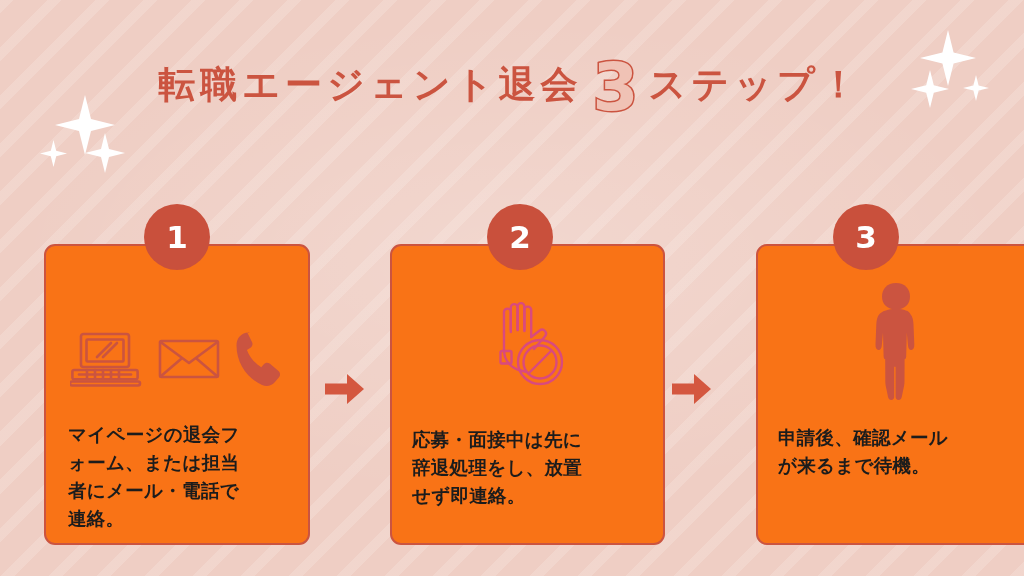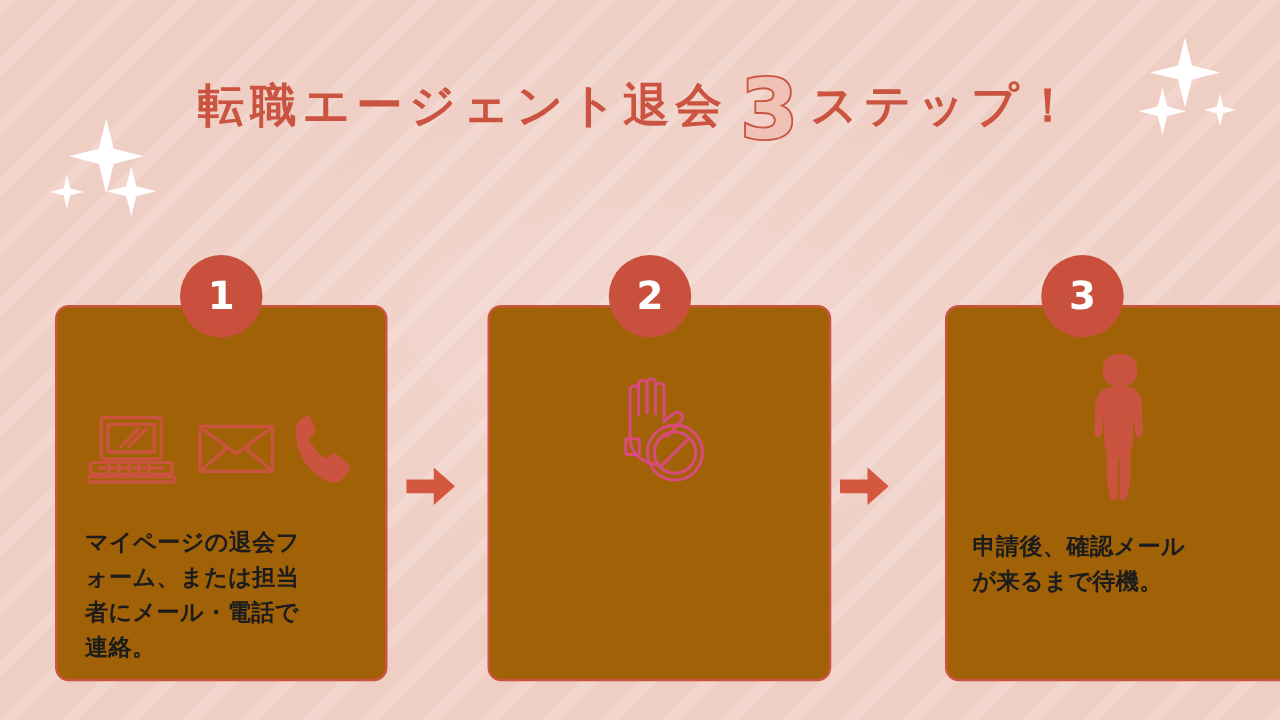--- a/index.html
+++ b/index.html
@@ -84,21 +84,21 @@
     margin: 0 10px;
     position: relative;
     top: 3px;
   }
 
   
   .card {
     position: absolute;
     top: 244px;
     height: 301px;
-    background: #a16207;
+    background: #f97316;
     border: 2px solid #cb5440;
     border-radius: 11px;
     box-sizing: border-box;
     z-index: 3;
   }
   #card-1 { left: 44px;  width: 266px; }
   #card-2 { left: 390px; width: 275px; }
   #card-3 { left: 756px; width: 280px; }
 
   .badge {
@@ -249,20 +249,23 @@
           <path d="M17 33 v18 c0 10 6.5 18 16.5 20.5 l6 1.5"></path>
 
           <rect x="13.5" y="52" width="11" height="12.5" rx="1.6"></rect>
 
           <circle cx="53" cy="63" r="22"></circle>
           <circle cx="53" cy="63" r="16.5"></circle>
           <line x1="41.5" y1="74.5" x2="64.5" y2="51.5"></line>
         </svg>
       </span>
     </div>
+    <div class="card-text" id="text-2">応募・面接中は先に
+辞退処理をし、放置
+せず即連絡。</div>
   </div>
 
   <span class="arrow" id="arrow-2">
     <svg width="40" height="34" viewBox="0 0 40 34" fill="#d4573f">
       <path d="M0 11.5 h22 v-9.5 l17 15 -17 15 v-9.5 h-22 z"></path>
     </svg>
   </span>
 
   <div class="badge" id="badge-3">
     <span>3</span>

